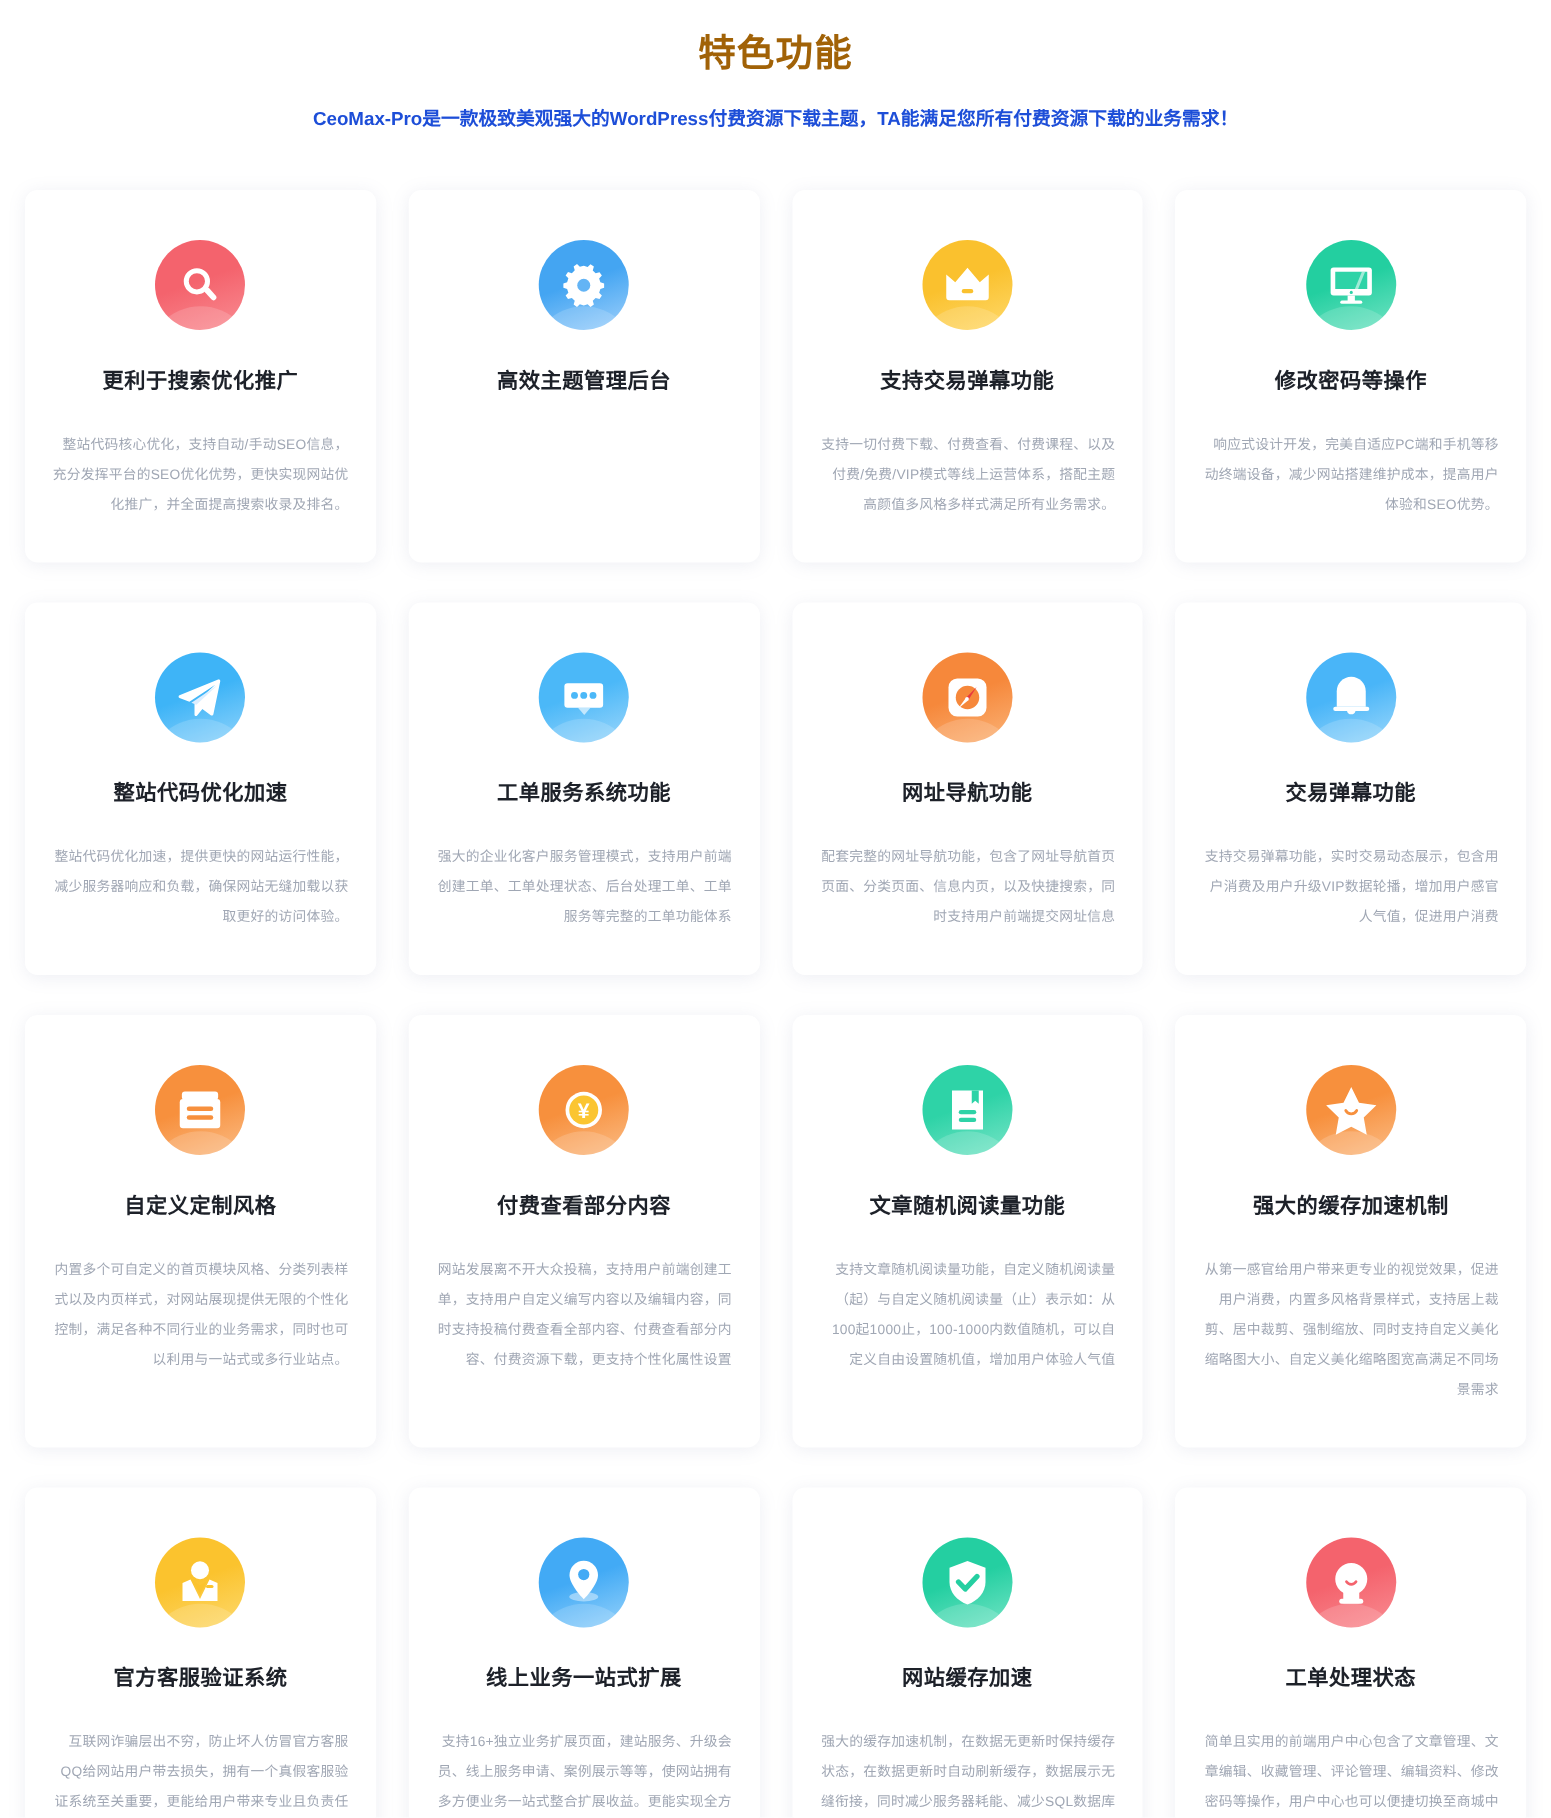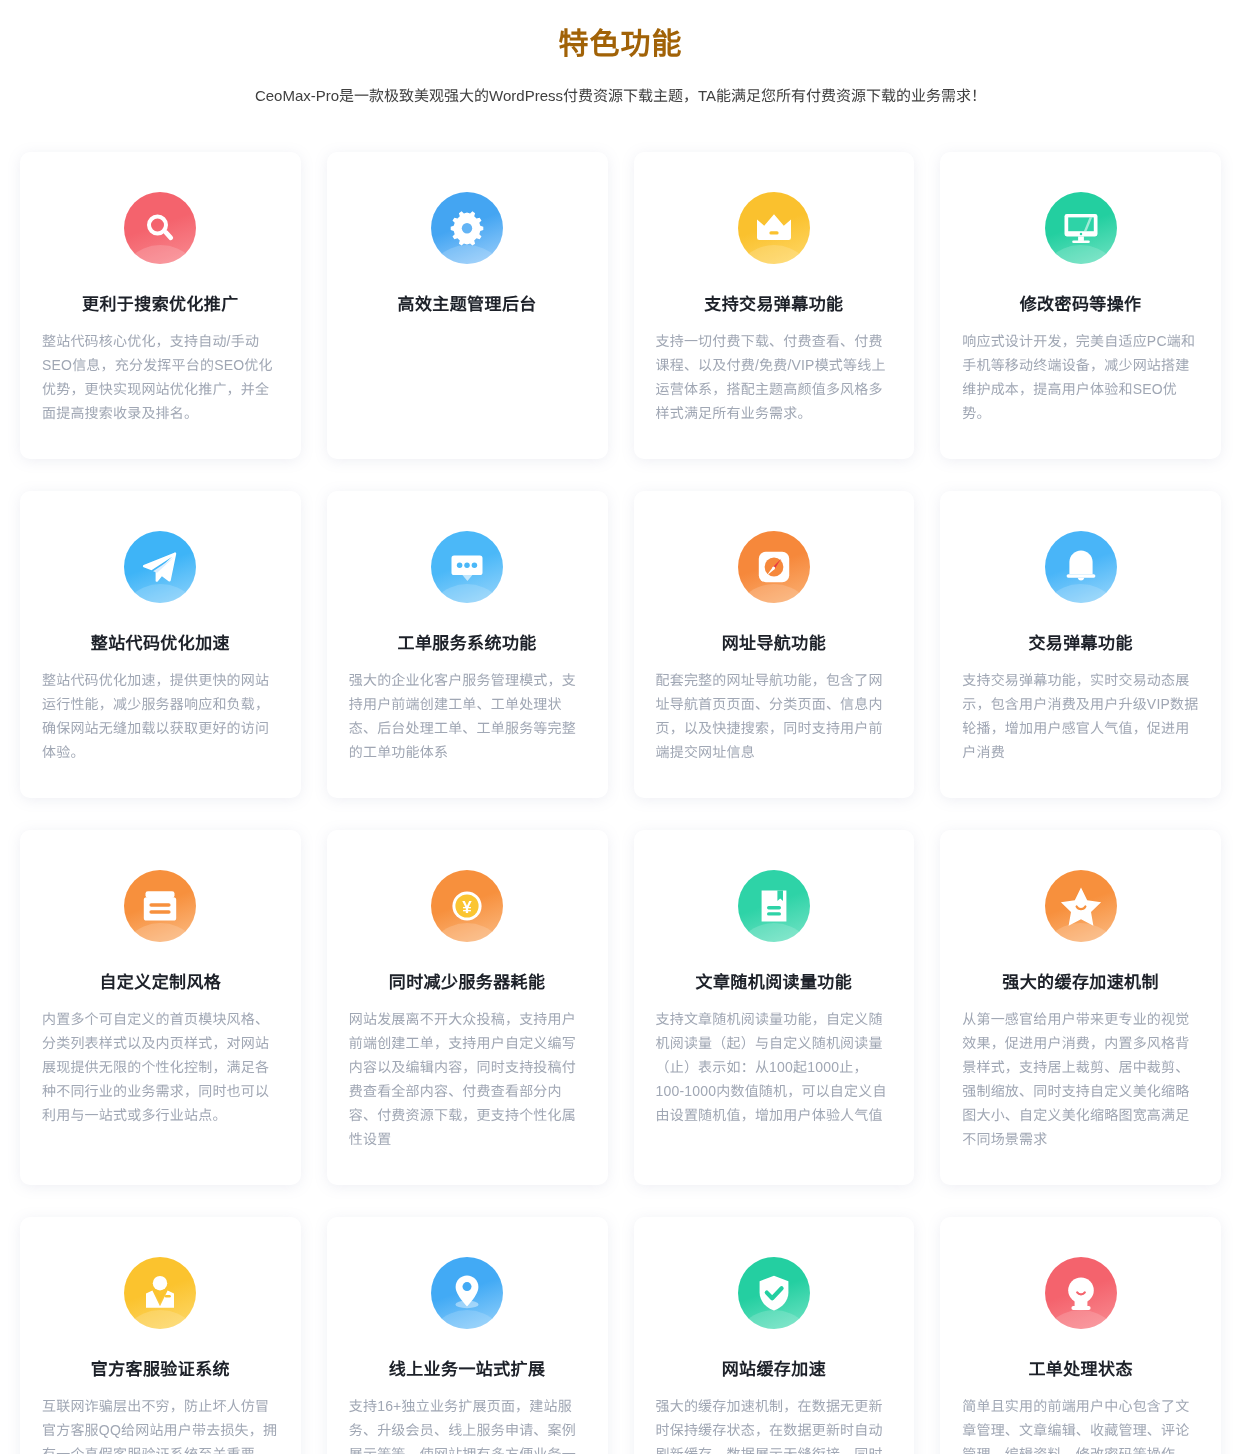--- a/index.html
+++ b/index.html
@@ -29,41 +29,41 @@
   .section-title {
     font-size: 30px;
     font-weight: 700;
     color: #a16207;
     letter-spacing: 1px;
     line-height: 44px;
   }
   .section-subtitle {
     margin-top: 18px;
     font-size: 15px;
-    color: #404040;
+    color: #1d4ed8;
     line-height: 24px;
-    font-weight: 400;
+    font-weight: 700;
   }
 
   
   .feature-grid {
     margin-top: 44px;
     padding: 0 20px;
     display: grid;
     grid-template-columns: repeat(4, 1fr);
     column-gap: 26px;
     row-gap: 32px;
   }
 
   .feature-card {
     background: #ffffff;
     border-radius: 10px;
     box-shadow: 0 2px 14px rgba(120, 135, 170, 0.13);
     padding: 40px 22px 34px;
-    text-align: left;
+    text-align: right;
     display: flex;
     flex-direction: column;
     align-items: center;
   }
 
   .feature-icon {
     width: 72px;
     height: 72px;
     border-radius: 50%;
     display: flex;
@@ -90,22 +90,22 @@
   .feature-name {
     margin-top: 28px;
     font-size: 17px;
     font-weight: 700;
     color: #1d2129;
     line-height: 26px;
     letter-spacing: .4px;
   }
 
   .feature-desc {
-    margin-top: 11px;
-    font-size: 14px;
+    margin-top: 26px;
+    font-size: 11px;
     color: #a0a7b4;
     line-height: 24px;
     letter-spacing: .2px;
   }
 </style>
 </head>
 <body>
 
 <div class="page">
 
@@ -218,21 +218,21 @@
         <div class="feature-desc">内置多个可自定义的首页模块风格、分类列表样式以及内页样式，对网站展现提供无限的个性化控制，满足各种不同行业的业务需求，同时也可以利用与一站式或多行业站点。</div>
       </div>
       <div class="feature-card">
         <div class="feature-icon" style="background: linear-gradient(160deg, rgb(247, 144, 61) 0%, rgb(247, 144, 61) 46%, rgb(251, 188, 133) 100%);">
           <svg width="42" height="40" viewBox="0 0 42 40" fill="none">
       <circle cx="21" cy="20" r="14.6" fill="#fff"></circle>
       <circle cx="21" cy="20" r="11.6" fill="#fbc531"></circle>
       <text x="21" y="26.6" text-anchor="middle" font-size="17" font-weight="700" fill="#fff" font-family="Liberation Sans, sans-serif">¥</text>
     </svg>
         </div>
-        <div class="feature-name">同时减少服务器耗能</div>
+        <div class="feature-name">付费查看部分内容</div>
         <div class="feature-desc">网站发展离不开大众投稿，支持用户前端创建工单，支持用户自定义编写内容以及编辑内容，同时支持投稿付费查看全部内容、付费查看部分内容、付费资源下载，更支持个性化属性设置</div>
       </div>
       <div class="feature-card">
         <div class="feature-icon" style="background: linear-gradient(160deg, rgb(46, 211, 167) 0%, rgb(46, 211, 167) 46%, rgb(120, 228, 199) 100%);">
           <svg width="42" height="40" viewBox="0 0 42 40" fill="none">
       <path fill="#fff" d="M8.6 4.4h24.8v31.2H8.6z"></path>
       <path fill="#2ed3a7" d="M24.4 4.4h5.6v10.6l-2.8-2.5-2.8 2.5z"></path>
       <rect x="14.0" y="20.0" width="14" height="3.4" rx="1.7" fill="#2ed3a7"></rect>
       <rect x="14.0" y="26.2" width="14" height="3.4" rx="1.7" fill="#2ed3a7"></rect>
     </svg>

